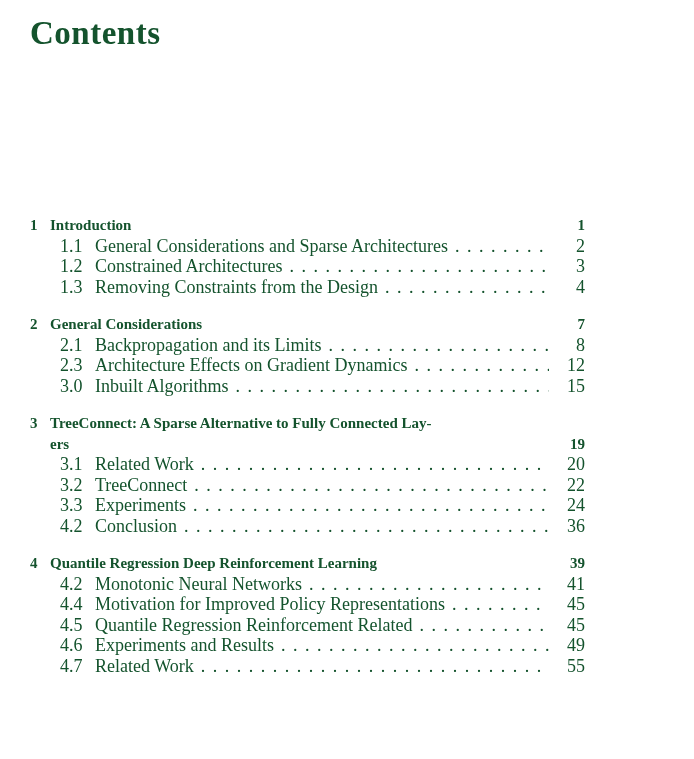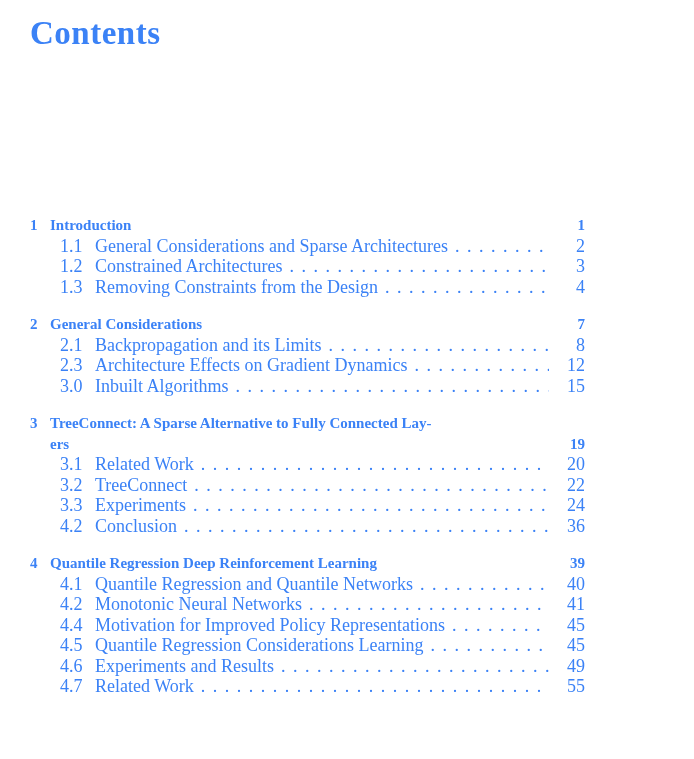--- a/index.html
+++ b/index.html
@@ -5,21 +5,21 @@
   html, body {
     margin: 0;
     padding: 0;
     background: #ffffff;
   }
   .page {
     position: relative;
     width: 694px;
     height: 759px;
     background: #ffffff;
-    color: #3b82f6;
+    color: #14532d;
     font-family: "Liberation Serif", "DejaVu Serif", serif;
     overflow: hidden;
     box-sizing: border-box;
   }
   .content {
     margin-left: 30px;
     width: 555px;
   }
   h1.doc-title {
     font-size: 33px;
@@ -182,40 +182,34 @@
       </div>
 
       <div class="chapter">
         <div class="row chapter-row">
           <span class="ch-num">4</span>
           <span class="entry-title">Quantile Regression Deep Reinforcement Learning</span>
           <span class="spacer"></span>
           <span class="page-num">39</span>
         </div>
         <div class="row section-row">
-          <span class="sec-num">4.1</span>
-          <span class="entry-title">Quantile Regression and Quantile Networks</span>
-          <span class="dots"></span>
-          <span class="page-num">40</span>
-        </div>
-        <div class="row section-row">
           <span class="sec-num">4.2</span>
           <span class="entry-title">Monotonic Neural Networks</span>
           <span class="dots"></span>
           <span class="page-num">41</span>
         </div>
         <div class="row section-row">
           <span class="sec-num">4.4</span>
           <span class="entry-title">Motivation for Improved Policy Representations</span>
           <span class="dots"></span>
           <span class="page-num">45</span>
         </div>
         <div class="row section-row">
           <span class="sec-num">4.5</span>
-          <span class="entry-title">Quantile Regression Considerations Learning</span>
+          <span class="entry-title">Quantile Regression Reinforcement Related</span>
           <span class="dots"></span>
           <span class="page-num">45</span>
         </div>
         <div class="row section-row">
           <span class="sec-num">4.6</span>
           <span class="entry-title">Experiments and Results</span>
           <span class="dots"></span>
           <span class="page-num">49</span>
         </div>
         <div class="row section-row">

